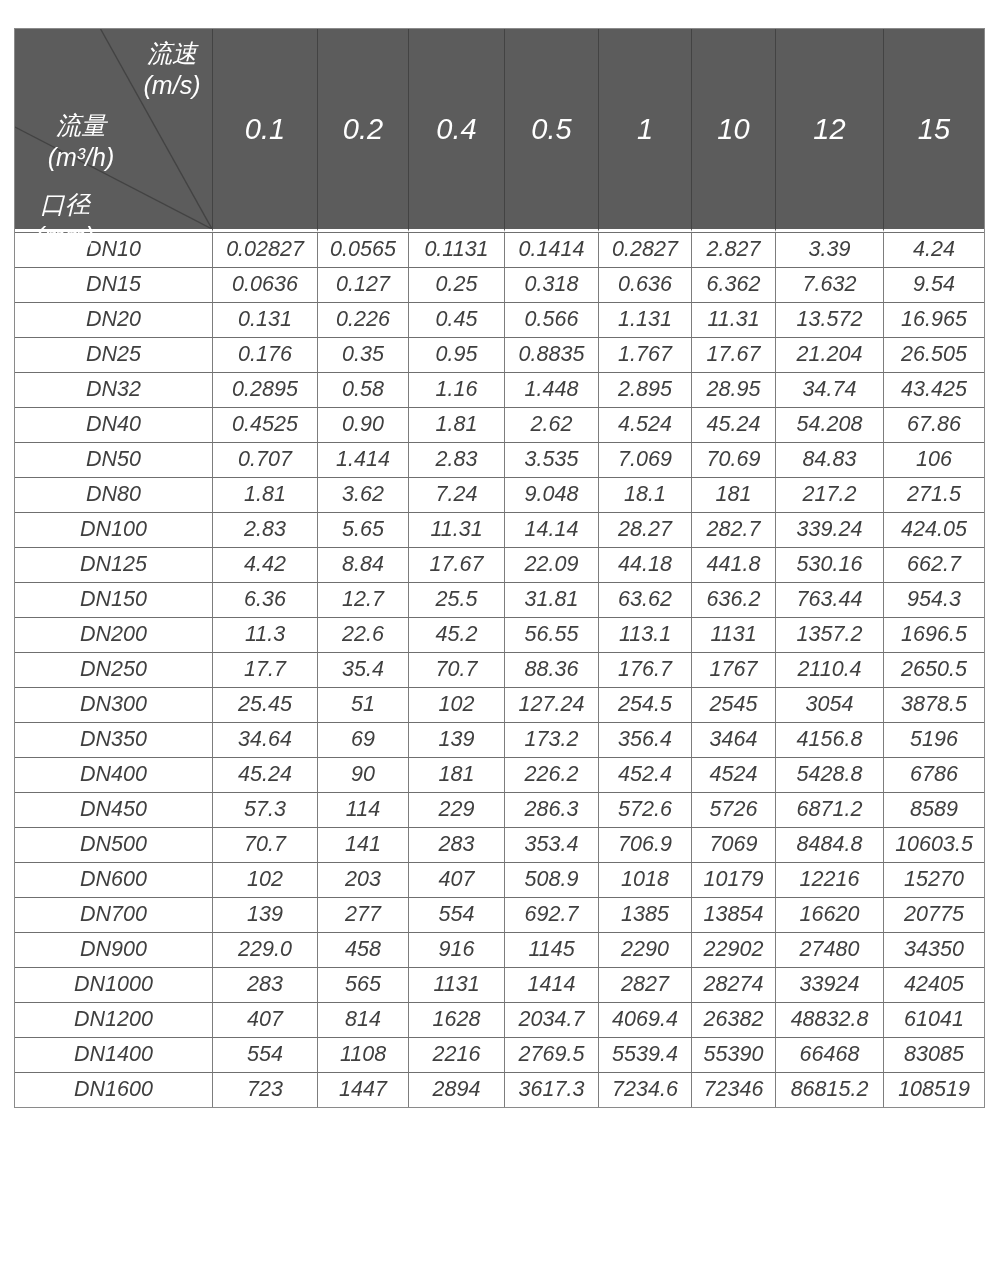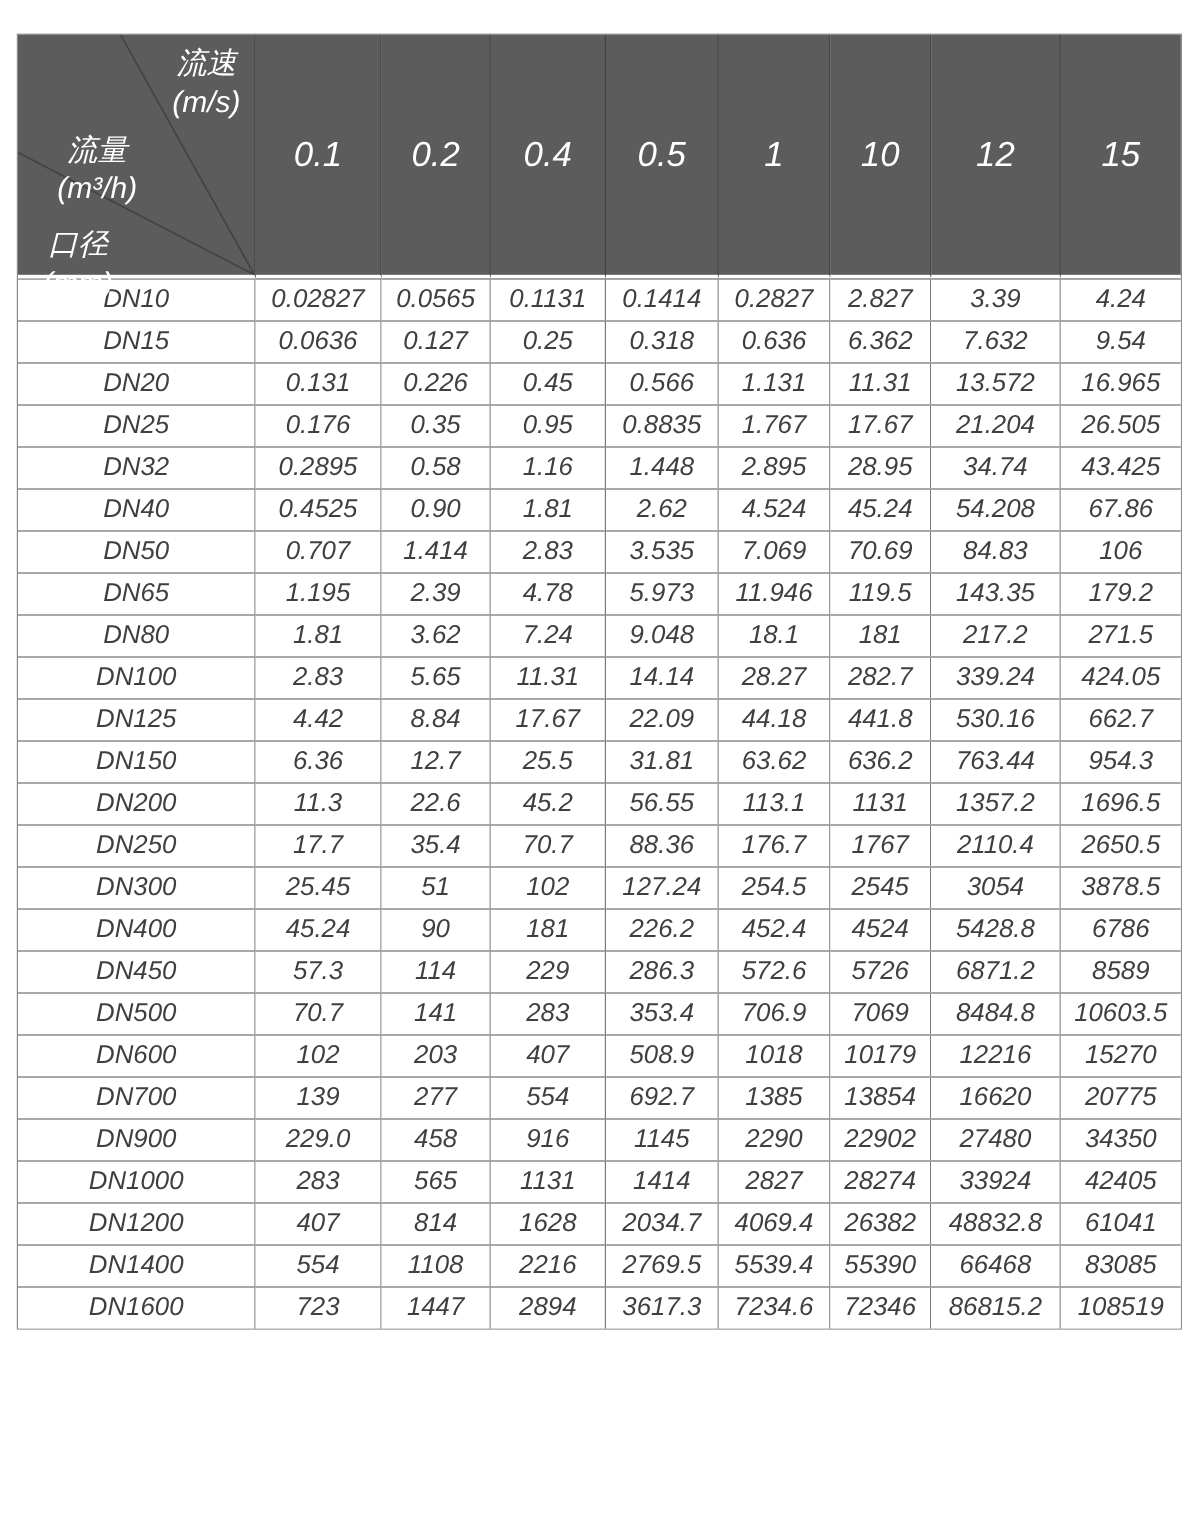--- a/index.html
+++ b/index.html
@@ -167,31 +167,20 @@
           <td>0.707</td>
           <td>1.414</td>
           <td>2.83</td>
           <td>3.535</td>
           <td>7.069</td>
           <td>70.69</td>
           <td>84.83</td>
           <td>106</td>
         </tr>
         <tr>
-          <td>DN65</td>
-          <td>1.195</td>
-          <td>2.39</td>
-          <td>4.78</td>
-          <td>5.973</td>
-          <td>11.946</td>
-          <td>119.5</td>
-          <td>143.35</td>
-          <td>179.2</td>
-        </tr>
-        <tr>
           <td>DN80</td>
           <td>1.81</td>
           <td>3.62</td>
           <td>7.24</td>
           <td>9.048</td>
           <td>18.1</td>
           <td>181</td>
           <td>217.2</td>
           <td>271.5</td>
         </tr>
@@ -255,20 +244,31 @@
           <td>25.45</td>
           <td>51</td>
           <td>102</td>
           <td>127.24</td>
           <td>254.5</td>
           <td>2545</td>
           <td>3054</td>
           <td>3878.5</td>
         </tr>
         <tr>
+          <td>DN350</td>
+          <td>34.64</td>
+          <td>69</td>
+          <td>139</td>
+          <td>173.2</td>
+          <td>356.4</td>
+          <td>3464</td>
+          <td>4156.8</td>
+          <td>5196</td>
+        </tr>
+        <tr>
           <td>DN400</td>
           <td>45.24</td>
           <td>90</td>
           <td>181</td>
           <td>226.2</td>
           <td>452.4</td>
           <td>4524</td>
           <td>5428.8</td>
           <td>6786</td>
         </tr>

